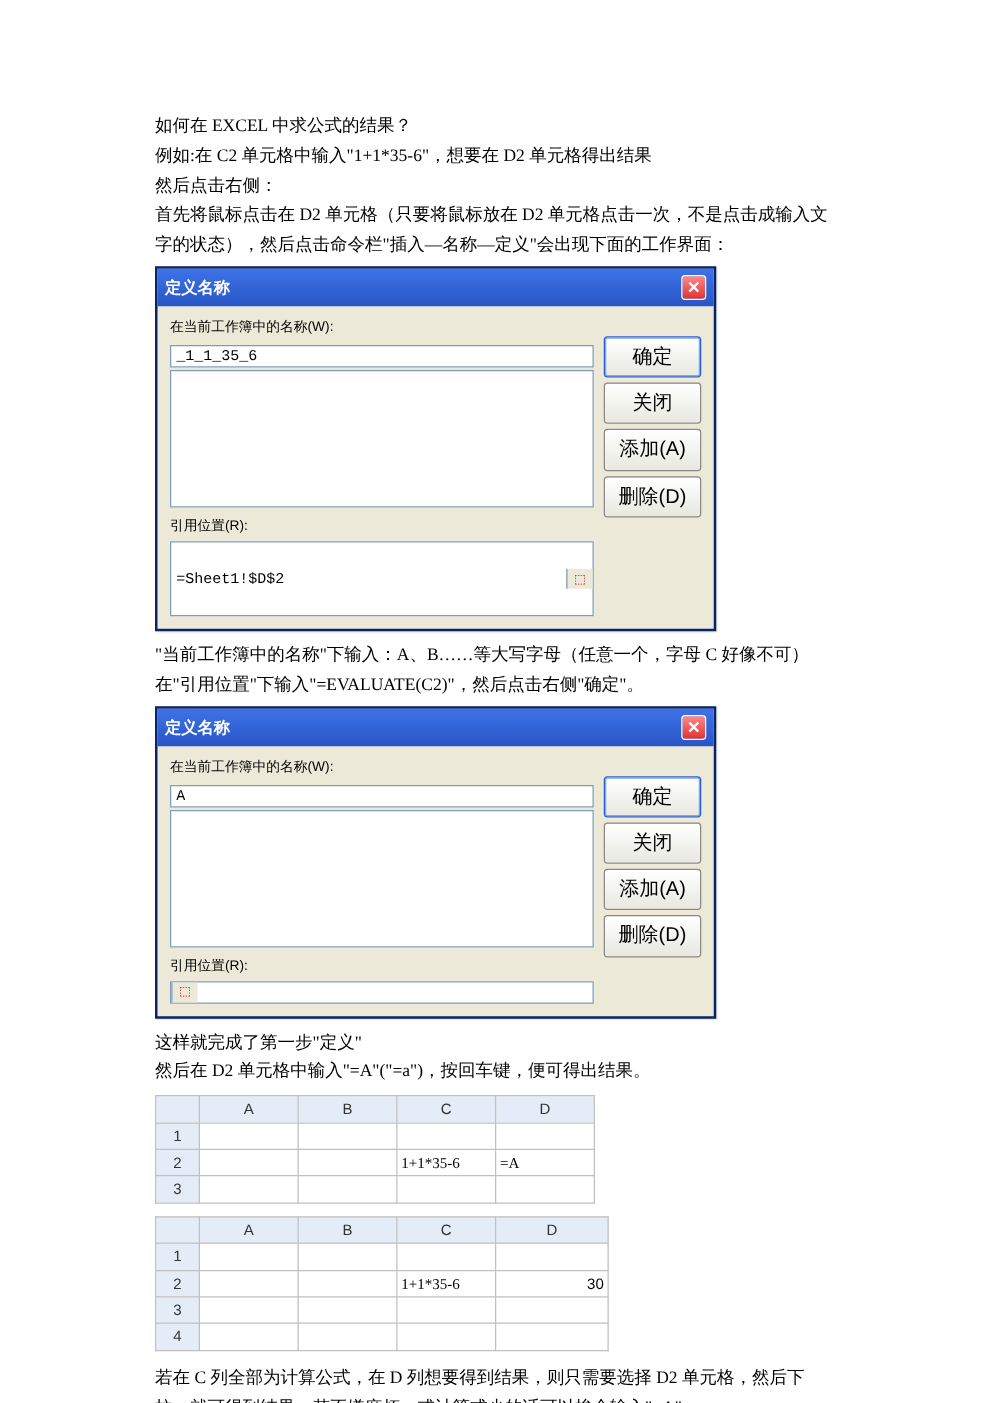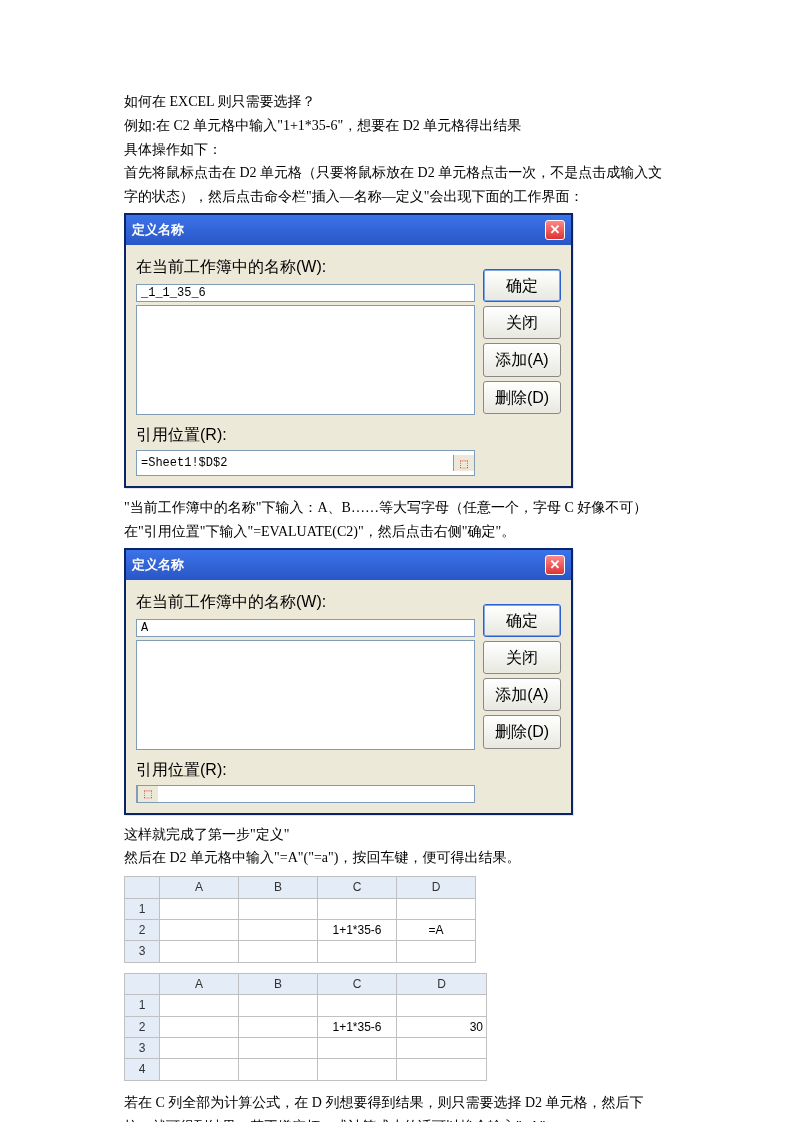--- a/index.html
+++ b/index.html
@@ -47,21 +47,21 @@
     font-weight: bold;
     font-family: sans-serif;
   }
   .dialog-body {
     padding: 8px 10px 10px 10px;
     display: flex;
     gap: 8px;
   }
   .left-col { flex: 1; }
   .right-col { width: 78px; display: flex; flex-direction: column; gap: 4px; padding-top: 16px;}
-  .lbl { font-size: 16px; display: block; margin-bottom: 2px; }
+  .lbl { font-size: 11px; display: block; margin-bottom: 2px; }
   .textinput {
     width: 100%;
     box-sizing: border-box;
     border: 1px solid #7F9DB9;
     background: #fff;
     padding: 1px 4px;
     font-family: "Courier New", monospace;
     font-size: 12px;
     height: 18px;
   }
@@ -85,21 +85,21 @@
   .btn.default { border: 1px solid #2A5FD0; box-shadow: 0 0 0 1px #7FA6E8 inset, inset 0 0 2px #fff; }
   .ref-row {
     display: flex;
     align-items: center;
     border: 1px solid #7F9DB9;
     background: #fff;
     margin-top: 2px;
   }
   .ref-row .ref-val {
     flex: 1;
-    padding: 2px 4px;
+    padding: 19px 4px;
     font-family: "Courier New", monospace;
     font-size: 12px;
   }
   .ref-btn {
     width: 20px;
     height: 16px;
     border-left: 1px solid #7F9DB9;
     background: #ECE9D8;
     display: flex;
     align-items: center;
@@ -122,30 +122,30 @@
   .sheet th {
     background: #E4ECF7;
     font-weight: normal;
     color: #333;
   }
   .sheet th.rowhdr {
     background: #E4ECF7;
     width: 28px;
   }
   .sheet td { background: #fff; min-width: 72px; }
-  .sheet td.left { text-align: center; }
+  .sheet td.left { text-align: left; font-family: Liberation Serif, serif; }
   .sheet td.right { text-align: right; padding-left: 14px; }
   .corner { width: 28px; background: #E4ECF7; }
 </style>
 </head>
 <body>
 
-<p class="para">如何在 EXCEL 则只需要选择？</p>
+<p class="para">如何在 EXCEL 中求公式的结果？</p>
 <p class="para">例如:在 C2 单元格中输入"1+1*35-6"，想要在 D2 单元格得出结果</p>
-<p class="para">具体操作如下：</p>
+<p class="para">然后点击右侧：</p>
 <p class="para">首先将鼠标点击在 D2 单元格（只要将鼠标放在 D2 单元格点击一次，不是点击成输入文字的状态），然后点击命令栏"插入—名称—定义"会出现下面的工作界面：</p>
 
 <div class="dialog">
   <div class="titlebar">
     <span>定义名称</span>
     <span class="close-x">✕</span>
   </div>
   <div class="dialog-body">
     <div class="left-col">
       <span class="lbl">在当前工作簿中的名称(W):</span>

